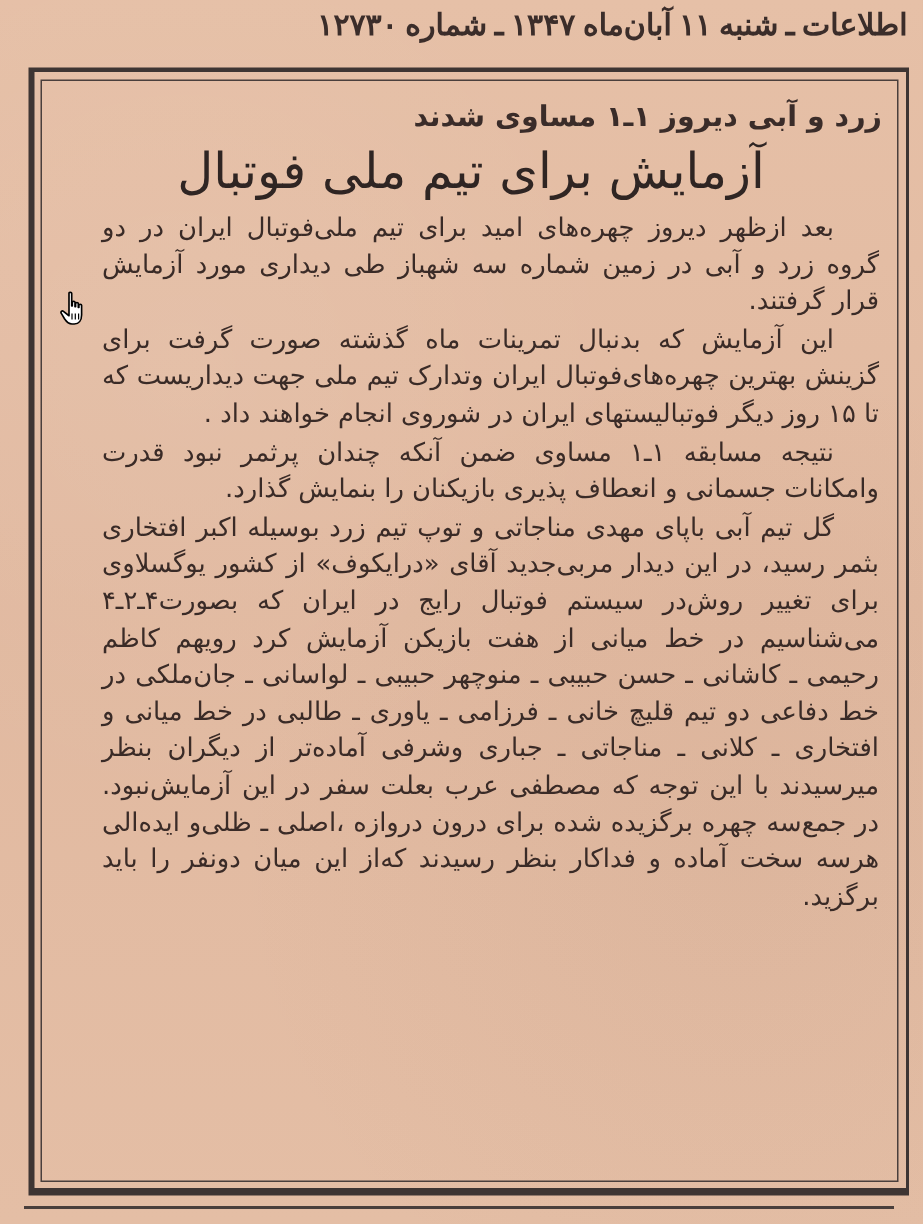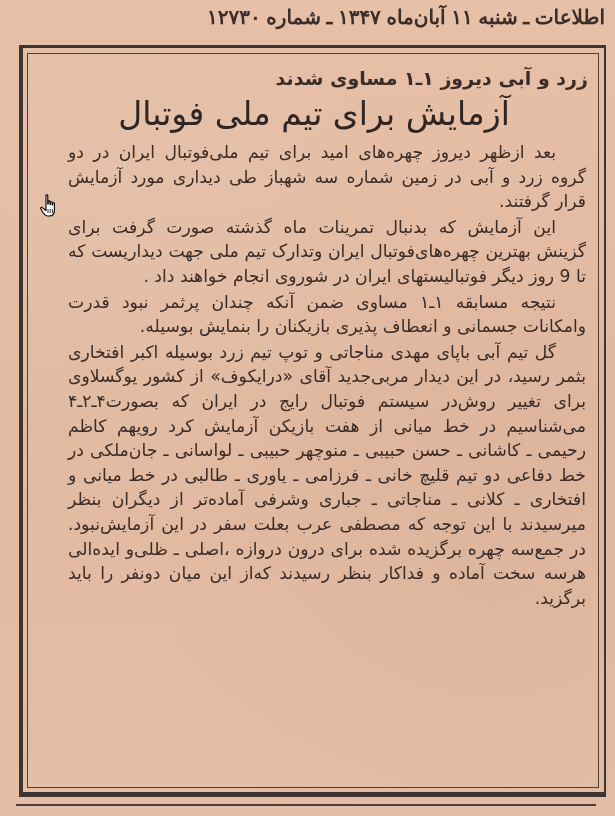--- a/index.html
+++ b/index.html
@@ -24,21 +24,21 @@
         linear-gradient(180deg, #e6c0a7 0%, #e1b9a0 50%, #e4bea5 100%);
       pointer-events: none;
     }
     .masthead {
       position: absolute;
       top: 4px;
       right: 10px;
       left: 10px;
       text-align: right;
       direction: rtl;
-      font-family: Liberation Sans, sans-serif;
+      font-family: Liberation Serif, serif;
       font-weight: bold;
       font-size: 20px;
       line-height: 26px;
       color: #3b2d2a;
       letter-spacing: 0.2px;
     }
     
     .frame-outer {
       position: absolute;
       left: 19px;
@@ -128,22 +128,22 @@
 
 <div class="frame-outer"></div>
 <div class="frame-inner"></div>
 <div class="under-rule"></div>
 
 <div class="article">
   <div class="subhead">زرد و آبی دیروز ۱ـ۱ مساوی شدند</div>
   <div class="headline">آزمایش برای تیم ملی فوتبال</div>
   <div class="body-text">
     <p class="para">بعد ازظهر دیروز چهره‌های امید برای تیم ملی‌فوتبال ایران در دو گروه زرد و آبی در زمین شماره سه شهباز طی دیداری مورد آزمایش قرار گرفتند.</p>
-    <p class="para">این آزمایش که بدنبال تمرینات ماه گذشته صورت گرفت برای گزینش بهترین چهره‌های‌فوتبال ایران وتدارک تیم ملی جهت دیداریست که تا 9 روز دیگر فوتبالیستهای ایران در شوروی انجام خواهند داد .</p>
-    <p class="para">نتیجه مسابقه ۱ـ۱ مساوی ضمن آنکه چندان پرثمر نبود قدرت وامکانات جسمانی و انعطاف پذیری بازیکنان را بنمایش بوسیله.</p>
+    <p class="para">این آزمایش که بدنبال تمرینات ماه گذشته صورت گرفت برای گزینش بهترین چهره‌های‌فوتبال ایران وتدارک تیم ملی جهت دیداریست که تا ۱۵ روز دیگر فوتبالیستهای ایران در شوروی انجام خواهند داد .</p>
+    <p class="para">نتیجه مسابقه ۱ـ۱ مساوی ضمن آنکه چندان پرثمر نبود قدرت وامکانات جسمانی و انعطاف پذیری بازیکنان را بنمایش گذارد.</p>
     <p class="para">گل تیم آبی باپای مهدی مناجاتی و توپ تیم زرد بوسیله اکبر افتخاری بثمر رسید، در این دیدار مربی‌جدید آقای «درایکوف» از کشور یوگسلاوی برای تغییر روش‌در سیستم فوتبال رایج در ایران که بصورت۴ـ۲ـ۴ می‌شناسیم در خط میانی از هفت بازیکن آزمایش کرد رویهم کاظم رحیمی ـ کاشانی ـ حسن حبیبی ـ منوچهر حبیبی ـ لواسانی ـ جان‌ملکی در خط دفاعی دو تیم قلیچ خانی ـ فرزامی ـ یاوری ـ طالبی در خط میانی و افتخاری ـ کلانی ـ مناجاتی ـ جباری وشرفی آماده‌تر از دیگران بنظر میرسیدند با این توجه که مصطفی عرب بعلت سفر در این آزمایش‌نبود. در جمع‌سه چهره برگزیده شده برای درون دروازه ،اصلی ـ ظلی‌و ایده‌الی هرسه سخت آماده و فداکار بنظر رسیدند که‌از این میان دونفر را باید برگزید.</p>
   </div>
 </div>
 
 <div class="cursor">
   <svg width="20" height="26" viewBox="0 0 20 26" xmlns="http://www.w3.org/2000/svg">
     <path d="M6 1.5 C6 0.7 7.8 0.7 7.8 1.5 L7.8 10 L8.2 10 L8.2 7.5 C8.2 6.7 10 6.7 10 7.5 L10 10.5 L10.4 10.5 L10.4 8.3 C10.4 7.5 12.2 7.5 12.2 8.3 L12.2 11 L12.6 11 L12.6 9.5 C12.6 8.7 14.4 8.7 14.4 9.5 L14.4 16 C14.4 19.5 12.5 22 9.5 22 L8 22 C5.5 22 4.3 20.5 3 18.5 L0.8 14.8 C0.3 14 1.3 12.8 2.3 13.6 L6 16.5 Z" fill="#ffffff" stroke="#000000" stroke-width="1.1" stroke-linejoin="round"></path>
     <line x1="8" y1="15" x2="8" y2="19" stroke="#000" stroke-width="0.8"></line>
     <line x1="10.2" y1="15" x2="10.2" y2="19" stroke="#000" stroke-width="0.8"></line>
     <line x1="12.4" y1="15" x2="12.4" y2="19" stroke="#000" stroke-width="0.8"></line>

